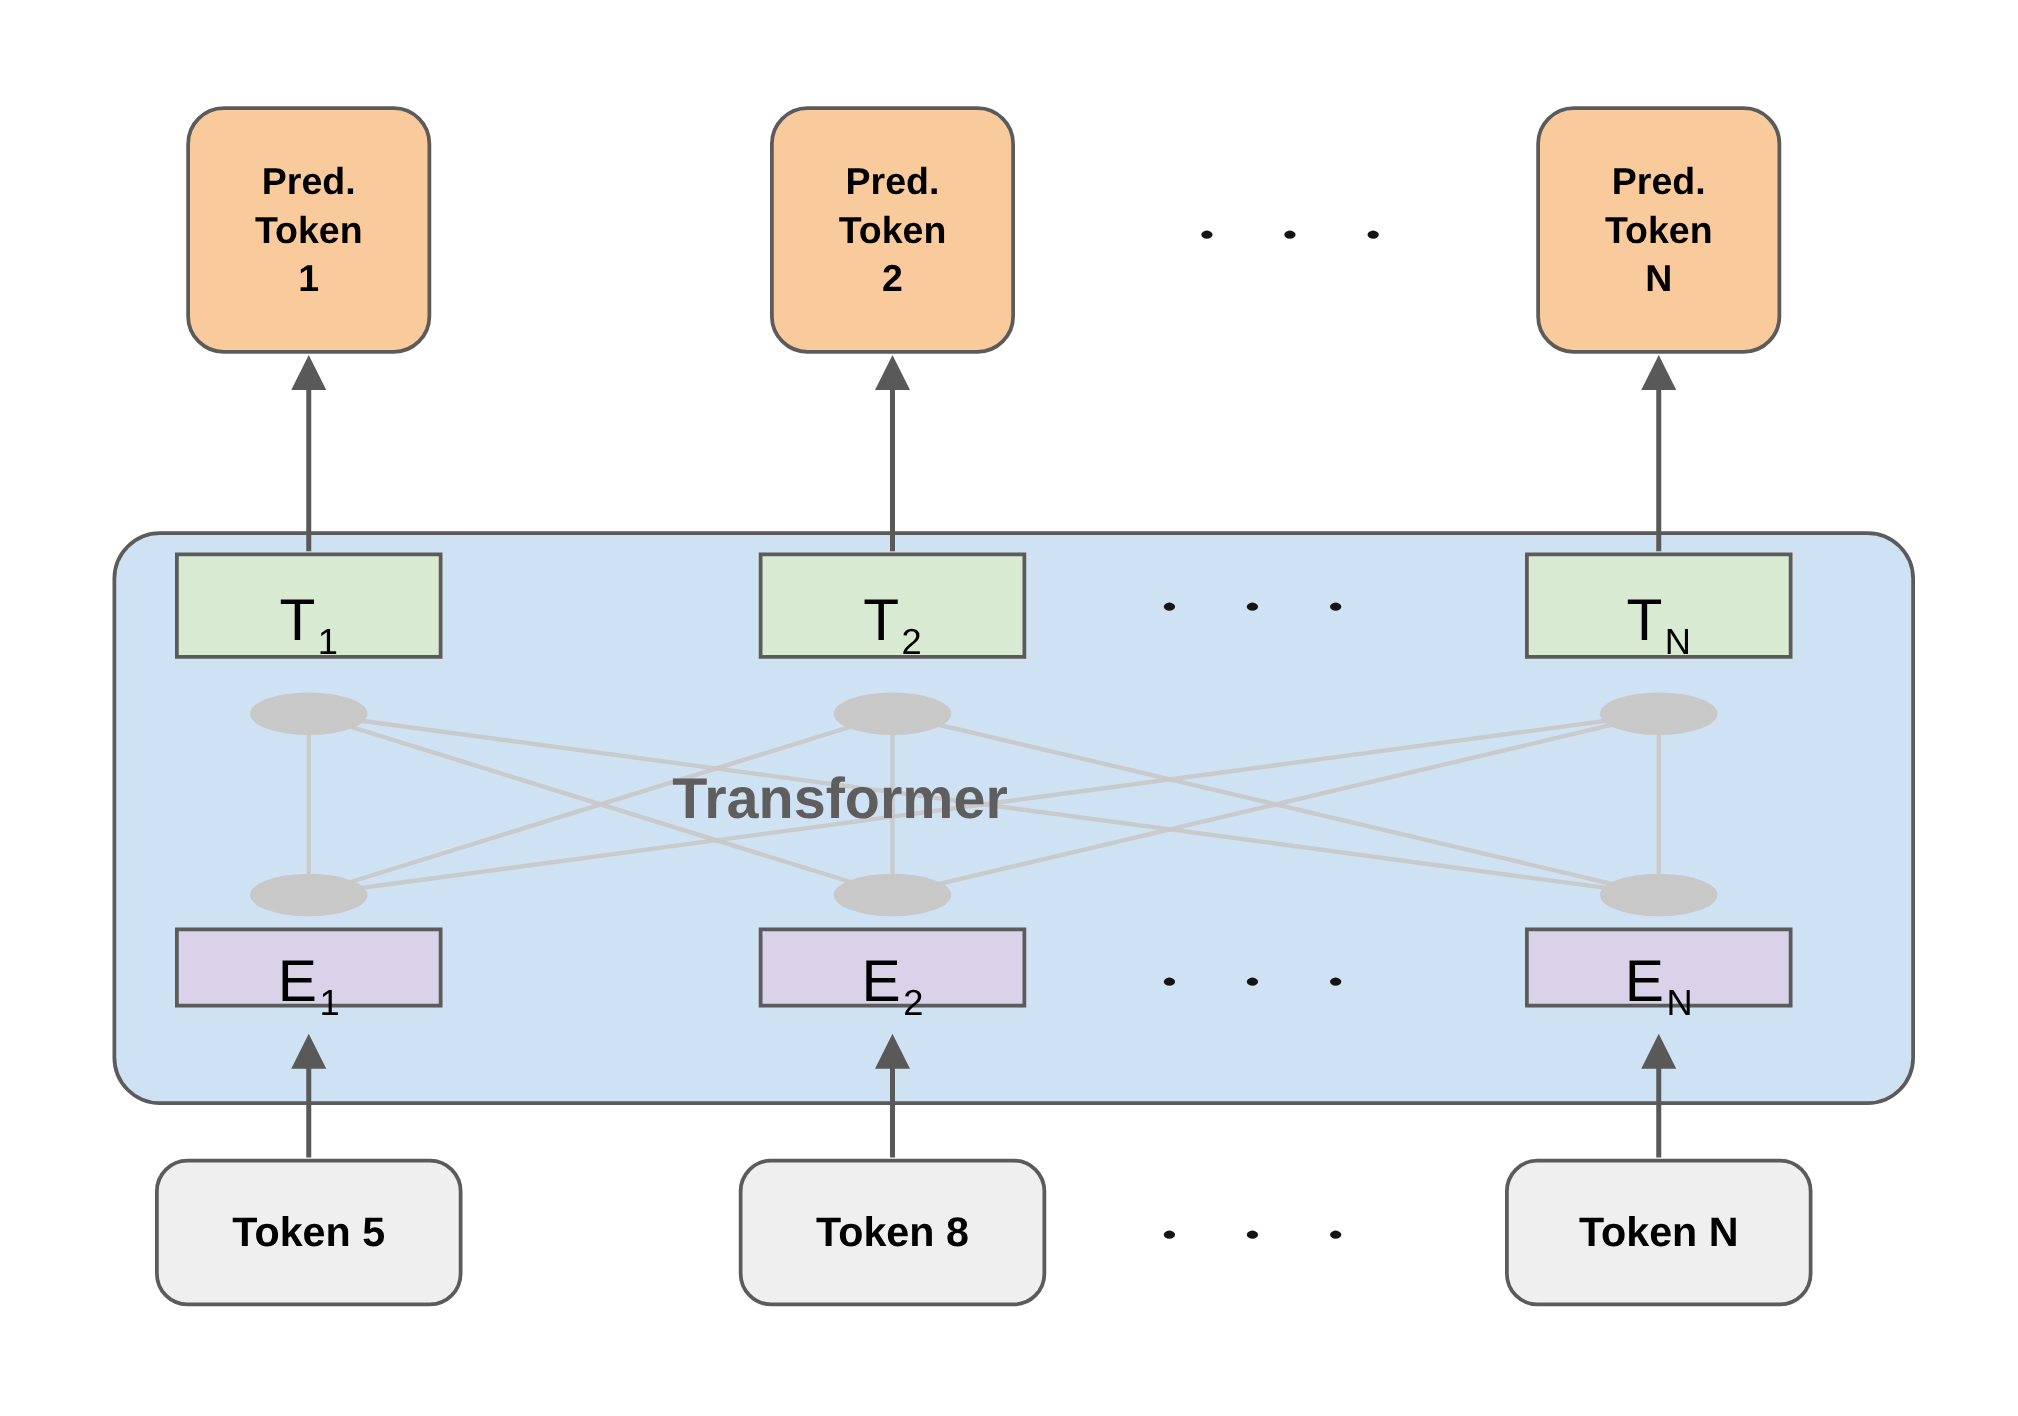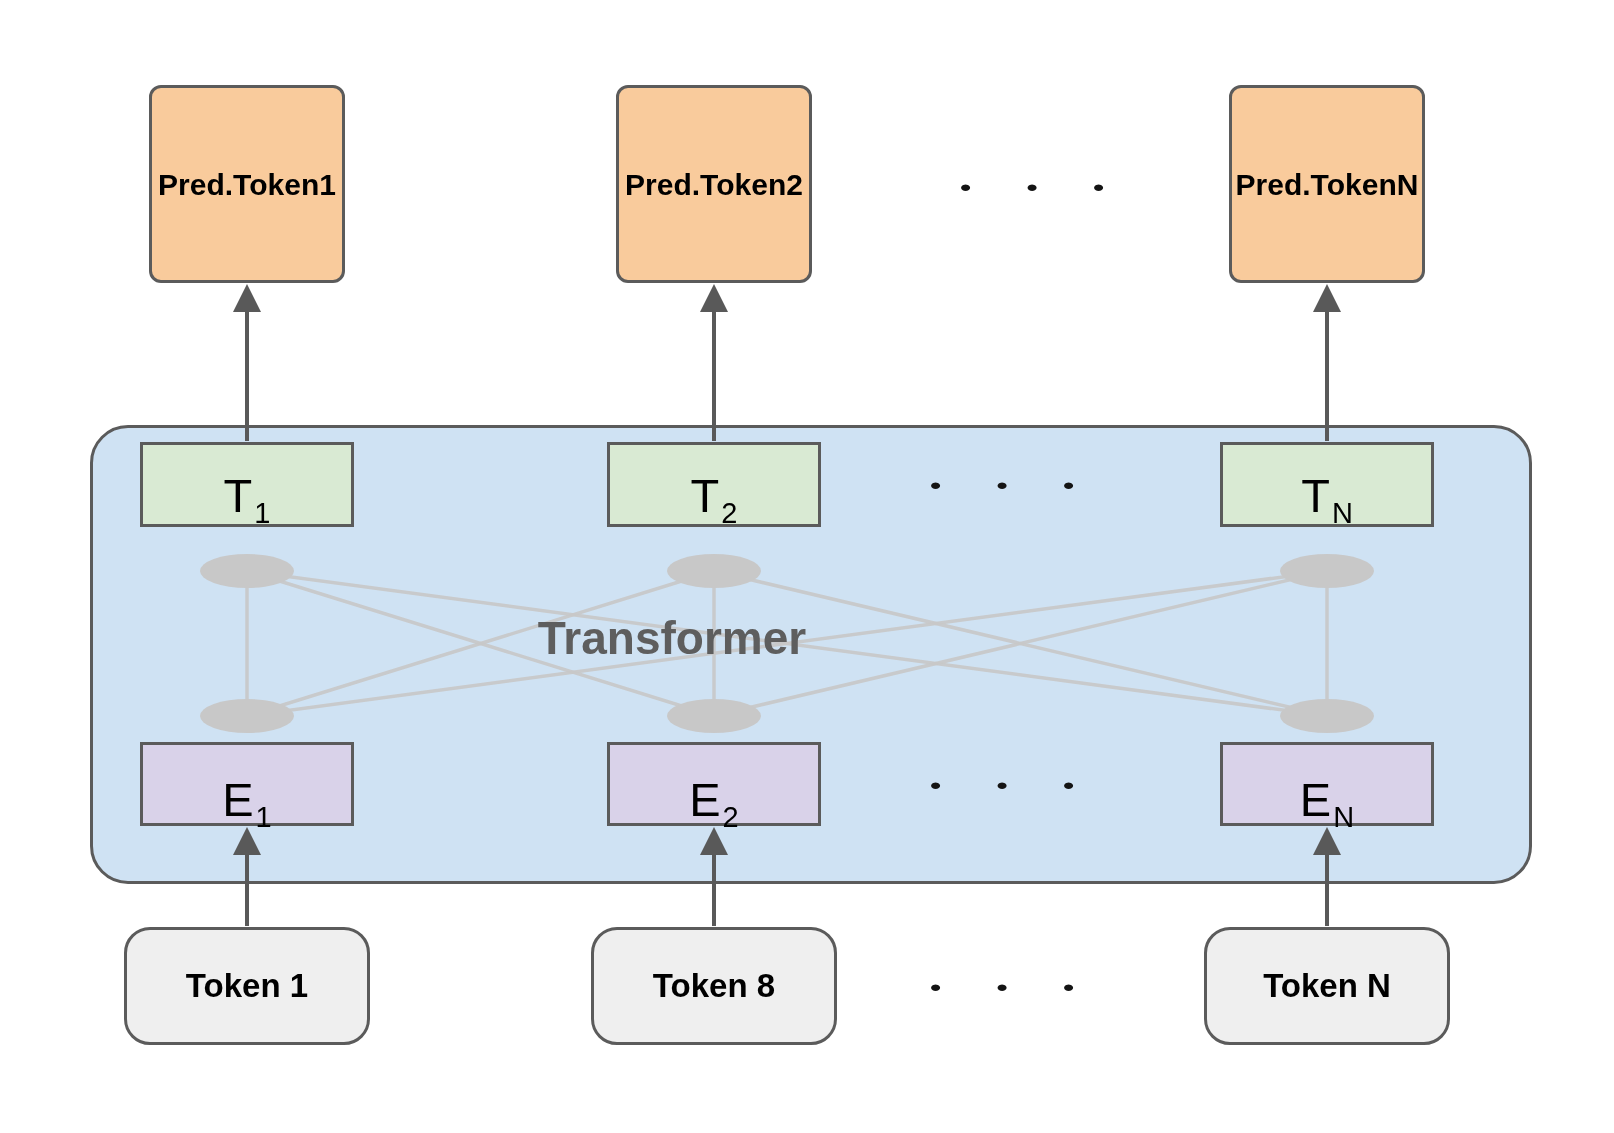--- a/index.html
+++ b/index.html
@@ -19,25 +19,25 @@
   .node{fill:var(--node-gray);}
   .arrow-line{stroke:var(--arrow-gray);stroke-width:4;}
   .arrow-head{fill:var(--arrow-gray);}
   
   .box{
     position:absolute;box-sizing:border-box;border:3px solid var(--box-border);
     display:flex;align-items:center;justify-content:center;color:#000;
   }
   .pred{
     top:85px;width:196px;height:198px;background:var(--pred-fill);
-    border-radius:12px;flex-direction:row;font-weight:bold;font-size:30px;
+    border-radius:30px;flex-direction:column;font-weight:bold;font-size:30px;
     line-height:39px;text-align:center;
   }
   .tbox{top:442px;width:214px;height:85px;background:var(--t-fill);}
-  .ebox{top:742px;width:214px;height:84px;background:var(--e-fill);align-items:flex-end;}
+  .ebox{top:742px;width:214px;height:64px;background:var(--e-fill);}
   .token{
     top:927px;width:246px;height:118px;background:var(--token-fill);
     border-radius:26px;font-weight:bold;font-size:33px;
   }
   
   .pred.col1{left:149px}.pred.col2{left:616px}.pred.col3{left:1229px}
   .tbox.col1,.ebox.col1{left:140px}
   .tbox.col2,.ebox.col2{left:607px}
   .tbox.col3,.ebox.col3{left:1220px}
   .token.col1{left:124px}.token.col2{left:591px}.token.col3{left:1204px}
@@ -141,21 +141,21 @@
     <span class="be-label"><span>E</span><span class="sub">1</span></span>
   </div>
   <div class="box ebox col2">
     <span class="be-label"><span>E</span><span class="sub">2</span></span>
   </div>
   <div class="box ebox col3">
     <span class="be-label"><span>E</span><span class="sub">N</span></span>
   </div>
 
   <div class="box token col1">
-    <span>Token 1</span>
+    <span>Token 5</span>
   </div>
   <div class="box token col2">
     <span>Token 8</span>
   </div>
   <div class="box token col3">
     <span>Token N</span>
   </div>
 
   <div class="dots" id="dots-pred">● ● ●</div>
   <div class="dots" id="dots-t">● ● ●</div>

